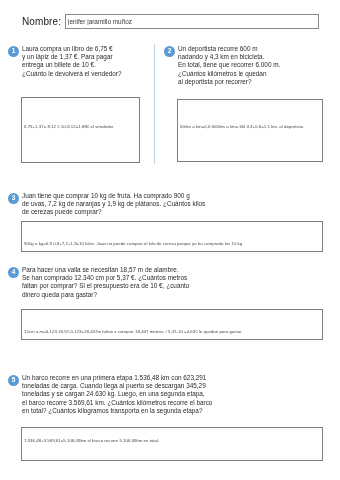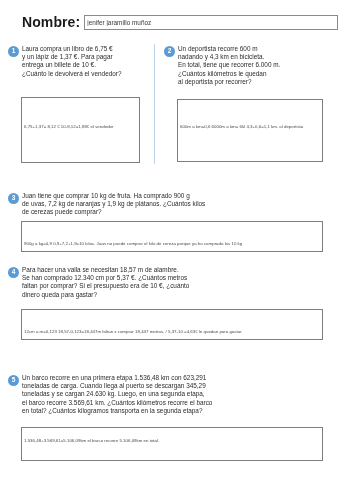--- a/index.html
+++ b/index.html
@@ -12,21 +12,21 @@
     position:relative;
   }
   .page{position:relative;width:340px;height:480px;}
 
   
   .name-row{
     position:absolute;left:22px;top:14px;
     display:flex;align-items:center;gap:4px;
   }
   .name-label{
-    font-size:14px;font-weight:bold;color:#1a1a1a;
+    font-size:10px;font-weight:normal;color:#1a1a1a;
     letter-spacing:.1px;
   }
   .name-field{
     width:254px;height:15px;
     border:1px solid #8a8a8a;
     background:#fff;
     display:flex;align-items:center;
     padding:0 2px;
     box-sizing:border-box;
   }

